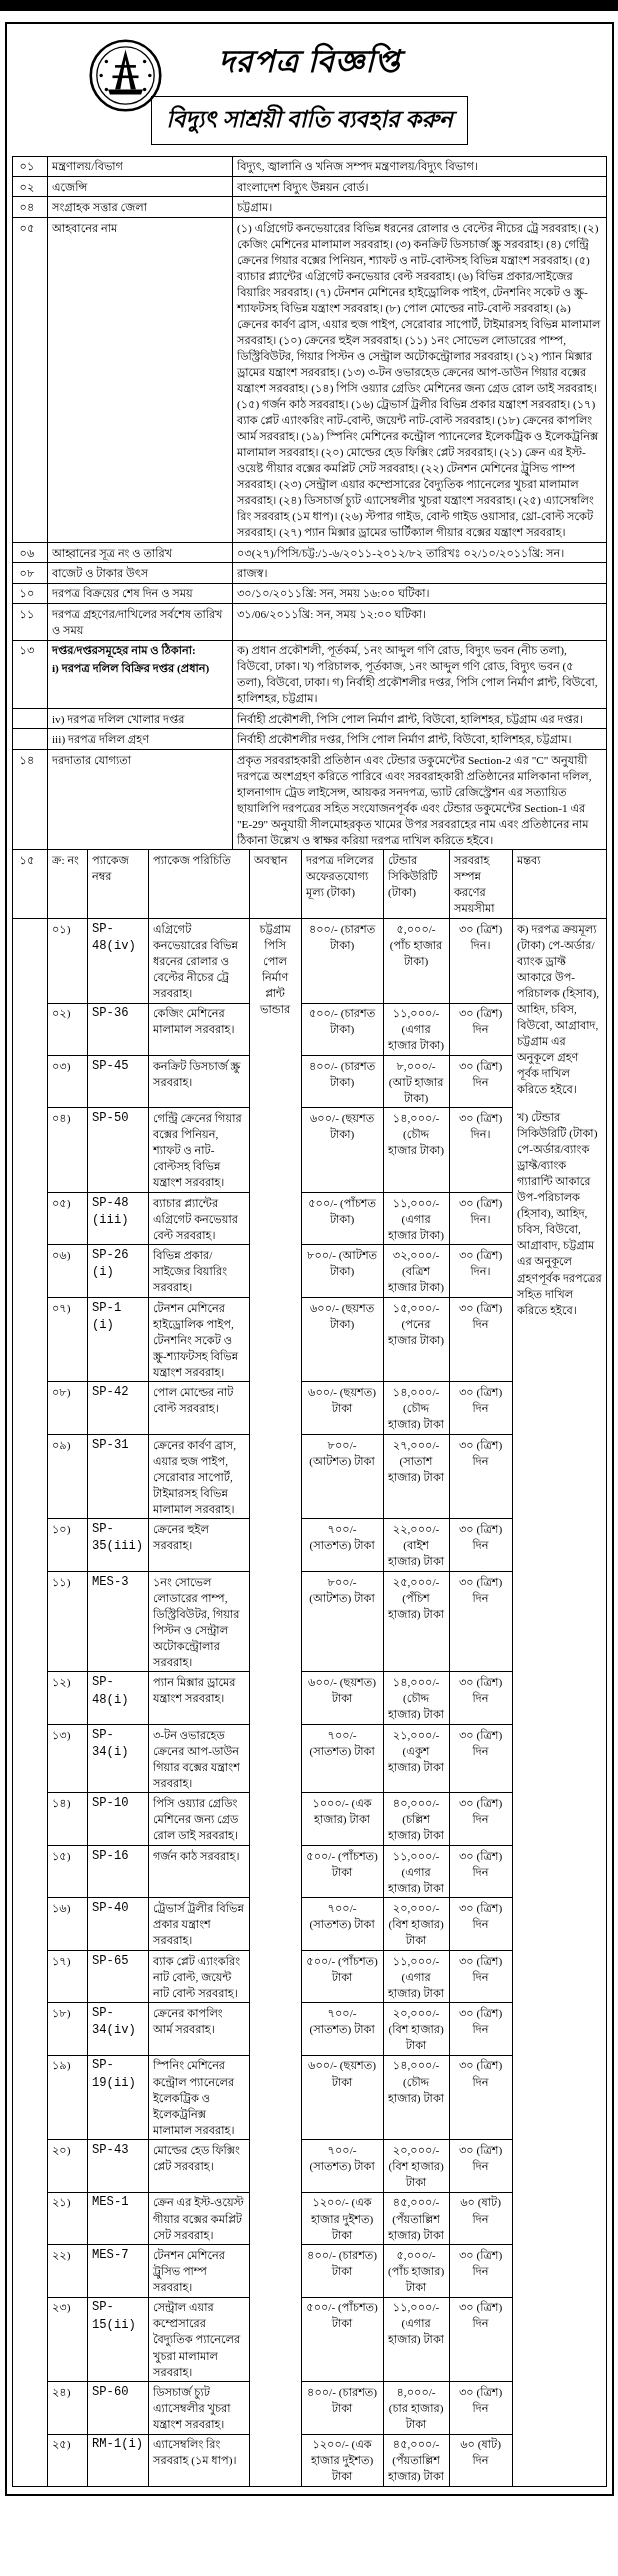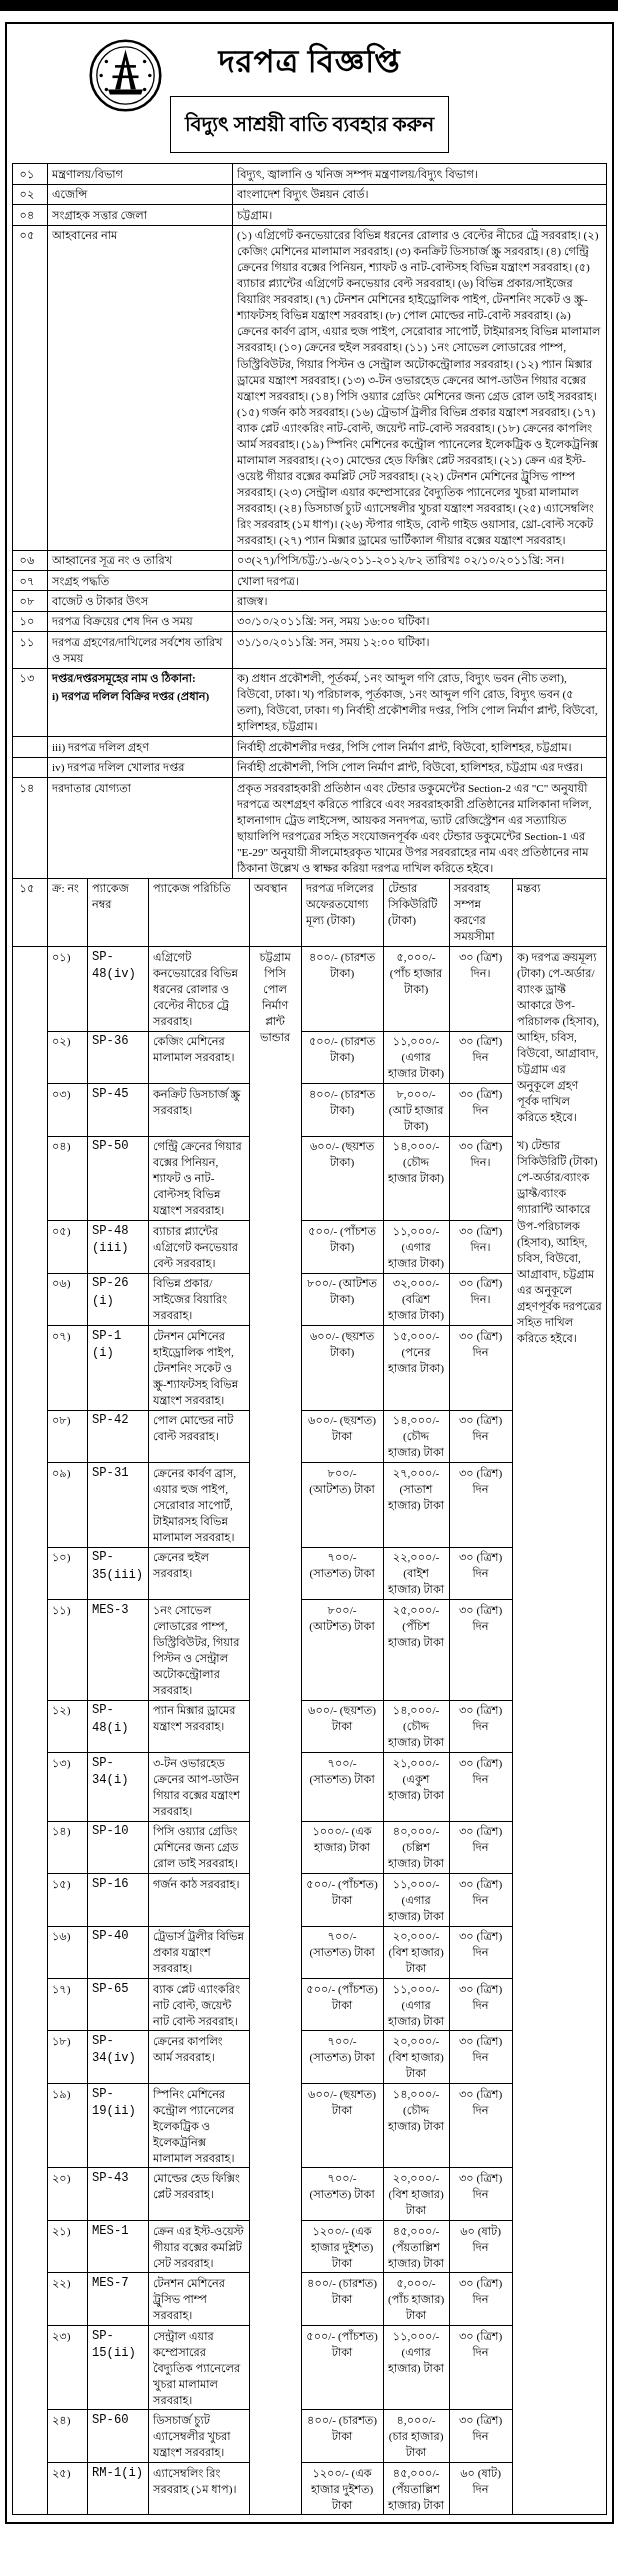--- a/index.html
+++ b/index.html
@@ -2,25 +2,25 @@
 <html style="font-size:14px"><head>
 <meta charset="utf-8">
 <style>
   html,body{margin:0;padding:0;}
   body{width:619px;background:#fff;color:#000;
        font-family:"Liberation Serif","DejaVu Serif",serif;
        font-size:11.3px;line-height:1.42;}
   .top-bar{height:10.5px;background:#000;}
   .page{margin:11.3px 5.2px 0 5.2px;border:2.6px solid #000;padding:2.6px 4.4px 7px 4.4px;}
   
-  .header{position:relative;padding:12.2px 0 10.5px 0;text-align:center;min-height:105px;}
+  .header{position:relative;padding:12.2px 0 10.5px 0;text-align:center;min-height:105px;font-style:italic;}
   .logo{position:absolute;left:77px;top:12.2px;width:73px;height:73px;}
   .title{font-size:31px;font-weight:bold;letter-spacing:0.9px;margin-top:1.7px;}
-  .subtitle-box{display:inline-block;border:1.7px solid #000;padding:13px 14px;
-                font-size:20px;font-weight:bold;margin-top:12.2px;text-align:center;}
+  .subtitle-box{display:inline-block;border:1.7px solid #000;padding:7px 14px;
+                font-size:23px;font-weight:bold;margin-top:12.2px;text-align:center;}
   
   table{width:100%;border-collapse:collapse;table-layout:fixed;}
   td,th{border:0.9px solid #000;padding:1.7px 4.4px;vertical-align:top;text-align:left;
         font-weight:normal;word-wrap:break-word;}
   .cell-num{padding-left:7px;}
   .pkg-code{font-family:Liberation Mono, monospace;font-size:12.2px;}
   .c{text-align:center;}
   .loc-cell{text-align:center;}
   .remarks-cell p{margin:0 0 12.2px 0;}
   .office-label div{margin-bottom:1.7px;font-weight:bold;}
@@ -89,64 +89,59 @@
           <td>আহবানের নাম</td>
           <td>(১) এগ্রিগেট কনভেয়ারের বিভিন্ন ধরনের রোলার ও বেল্টের নীচের ট্রে সরবরাহ। (২) কেজিং মেশিনের মালামাল সরবরাহ। (৩) কনক্রিট ডিসচার্জ স্ক্রু সরবরাহ। (৪) গেন্ট্রি ক্রেনের গিয়ার বক্সের পিনিয়ন, শ্যাফট ও নাট-বোল্টসহ বিভিন্ন যন্ত্রাংশ সরবরাহ। (৫) ব্যাচার প্ল্যান্টের এগ্রিগেট কনভেয়ার বেল্ট সরবরাহ। (৬) বিভিন্ন প্রকার/সাইজের বিয়ারিং সরবরাহ। (৭) টেনশন মেশিনের হাইড্রোলিক পাইপ, টেনশনিং সকেট ও স্ক্রু-শ্যাফটসহ বিভিন্ন যন্ত্রাংশ সরবরাহ। (৮) পোল মোল্ডের নাট-বোল্ট সরবরাহ। (৯) ক্রেনের কার্বণ ব্রাস, এয়ার হুজ পাইপ, সেরোবার সাপোর্ট, টাইমারসহ বিভিন্ন মালামাল সরবরাহ। (১০) ক্রেনের হুইল সরবরাহ। (১১) ১নং সোভেল লোডারের পাম্প, ডিস্ট্রিবিউটর, গিয়ার পিস্টন ও সেন্ট্রাল অটোকন্ট্রোলার সরবরাহ। (১২) প্যান মিক্সার ড্রামের যন্ত্রাংশ সরবরাহ। (১৩) ৩-টন ওভারহেড ক্রেনের আপ-ডাউন গিয়ার বক্সের যন্ত্রাংশ সরবরাহ। (১৪) পিসি ওয়্যার গ্রেডিং মেশিনের জন্য গ্রেড রোল ডাই সরবরাহ। (১৫) গর্জন কাঠ সরবরাহ। (১৬) ট্রেভার্স ট্রলীর বিভিন্ন প্রকার যন্ত্রাংশ সরবরাহ। (১৭) ব্যাক প্লেট এ্যাংকরিং নাট-বোল্ট, জয়েন্ট নাট-বোল্ট সরবরাহ। (১৮) ক্রেনের কাপলিং আর্ম সরবরাহ। (১৯) স্পিনিং মেশিনের কন্ট্রোল প্যানেলের ইলেকট্রিক ও ইলেকট্রনিক্স মালামাল সরবরাহ। (২০) মোল্ডের হেড ফিক্সিং প্লেট সরবরাহ। (২১) ক্রেন এর ইস্ট-ওয়েষ্ট গীয়ার বক্সের কমপ্লিট সেট সরবরাহ। (২২) টেনশন মেশিনের ট্রুসিভ পাম্প সরবরাহ। (২৩) সেন্ট্রাল এয়ার কম্প্রেসারের বৈদ্যুতিক প্যানেলের খুচরা মালামাল সরবরাহ। (২৪) ডিসচার্জ চ্যুট এ্যাসেম্বলীর খুচরা যন্ত্রাংশ সরবরাহ। (২৫) এ্যাসেম্বলিং রিং সরবরাহ (১ম ধাপ)। (২৬) স্টপার গাইড, বোল্ট গাইড ওয়াসার, থ্রো-বোল্ট সকেট সরবরাহ। (২৭) প্যান মিক্সার ড্রামের ভার্টিক্যাল গীয়ার বক্সের যন্ত্রাংশ সরবরাহ।</td>
         </tr>
 
         <tr>
           <td class="cell-num">০৬</td>
           <td>আহ্বানের সূত্র নং ও তারিখ</td>
           <td>০৩(২৭)/পিসি/চট্ট:/১-৬/২০১১-২০১২/৮২ তারিখঃ ০২/১০/২০১১খ্রি: সন।</td>
         </tr>
 
-        <tr>
-          <td class="cell-num">০৭</td>
-          <td>সংগ্রহ পদ্ধতি</td>
-          <td>খোলা দরপত্র।</td>
-        </tr>
 
         <tr>
           <td class="cell-num">০৮</td>
           <td>বাজেট ও টাকার উৎস</td>
           <td>রাজস্ব।</td>
         </tr>
 
 
         <tr>
           <td class="cell-num">১০</td>
           <td>দরপত্র বিক্রয়ের শেষ দিন ও সময়</td>
           <td>৩০/১০/২০১১খ্রি: সন, সময় ১৬:০০ ঘটিকা।</td>
         </tr>
 
         <tr>
           <td class="cell-num">১১</td>
           <td>দরপত্র গ্রহণের/দাখিলের সর্বশেষ তারিখ ও সময়</td>
-          <td>৩১/১০/২০১১খ্রি: সন, সময় ১২:০০ ঘটিকা।</td>
+          <td>৩১/06/২০১১খ্রি: সন, সময় ১২:০০ ঘটিকা।</td>
         </tr>
 
       </tbody>
     <tbody>
       <tr>
         <td class="cell-num">১৩</td>
         <td class="office-label">
           <div>দপ্তর/দপ্তরসমূহের নাম ও ঠিকানা:</div>
           <div>i) দরপত্র দলিল বিক্রির দপ্তর (প্রধান)</div>
         </td>
         <td>ক) প্রধান প্রকৌশলী, পূর্তকর্ম, ১নং আব্দুল গণি রোড, বিদ্যুৎ ভবন (নীচ তলা), বিউবো, ঢাকা। খ) পরিচালক, পূর্তকাজ, ১নং আব্দুল গণি রোড, বিদ্যুৎ ভবন (৫ তলা), বিউবো, ঢাকা। গ) নির্বাহী প্রকৌশলীর দপ্তর, পিসি পোল নির্মাণ প্লান্ট, বিউবো, হালিশহর, চট্টগ্রাম।</td>
       </tr>
       <tr>
         <td></td>
-        <td>iii) দরপত্র দলিল গ্রহণ</td>
-        <td>নির্বাহী প্রকৌশলীর দপ্তর, পিসি পোল নির্মাণ প্লান্ট, বিউবো, হালিশহর, চট্টগ্রাম।</td>
+        <td>iv) দরপত্র দলিল খোলার দপ্তর</td>
+        <td>নির্বাহী প্রকৌশলী, পিসি পোল নির্মাণ প্লান্ট, বিউবো, হালিশহর, চট্টগ্রাম এর দপ্তর।</td>
       </tr>
       <tr>
         <td></td>
-        <td>iv) দরপত্র দলিল খোলার দপ্তর</td>
-        <td>নির্বাহী প্রকৌশলী, পিসি পোল নির্মাণ প্লান্ট, বিউবো, হালিশহর, চট্টগ্রাম এর দপ্তর।</td>
+        <td>iii) দরপত্র দলিল গ্রহণ</td>
+        <td>নির্বাহী প্রকৌশলীর দপ্তর, পিসি পোল নির্মাণ প্লান্ট, বিউবো, হালিশহর, চট্টগ্রাম।</td>
       </tr>
       <tr>
         <td class="cell-num">১৪</td>
         <td>দরদাতার যোগ্যতা</td>
         <td>প্রকৃত সরবরাহকারী প্রতিষ্ঠান এবং টেন্ডার ডকুমেন্টের Section-2 এর "C" অনুযায়ী দরপত্রে অংশগ্রহণ করিতে পারিবে এবং সরবরাহকারী প্রতিষ্ঠানের মালিকানা দলিল, হালনাগাদ ট্রেড লাইসেন্স, আয়কর সনদপত্র, ভ্যাট রেজিস্ট্রেশন এর সত্যায়িত ছায়ালিপি দরপত্রের সহিত সংযোজনপূর্বক এবং টেন্ডার ডকুমেন্টের Section-1 এর "E-29" অনুযায়ী সীলমোহরকৃত খামের উপর সরবরাহের নাম এবং প্রতিষ্ঠানের নাম ঠিকানা উল্লেখ ও স্বাক্ষর করিয়া দরপত্র দাখিল করিতে হইবে।</td>
       </tr>
     </tbody>
   </table>
 
   <table style="margin-top:-0.9px;">

